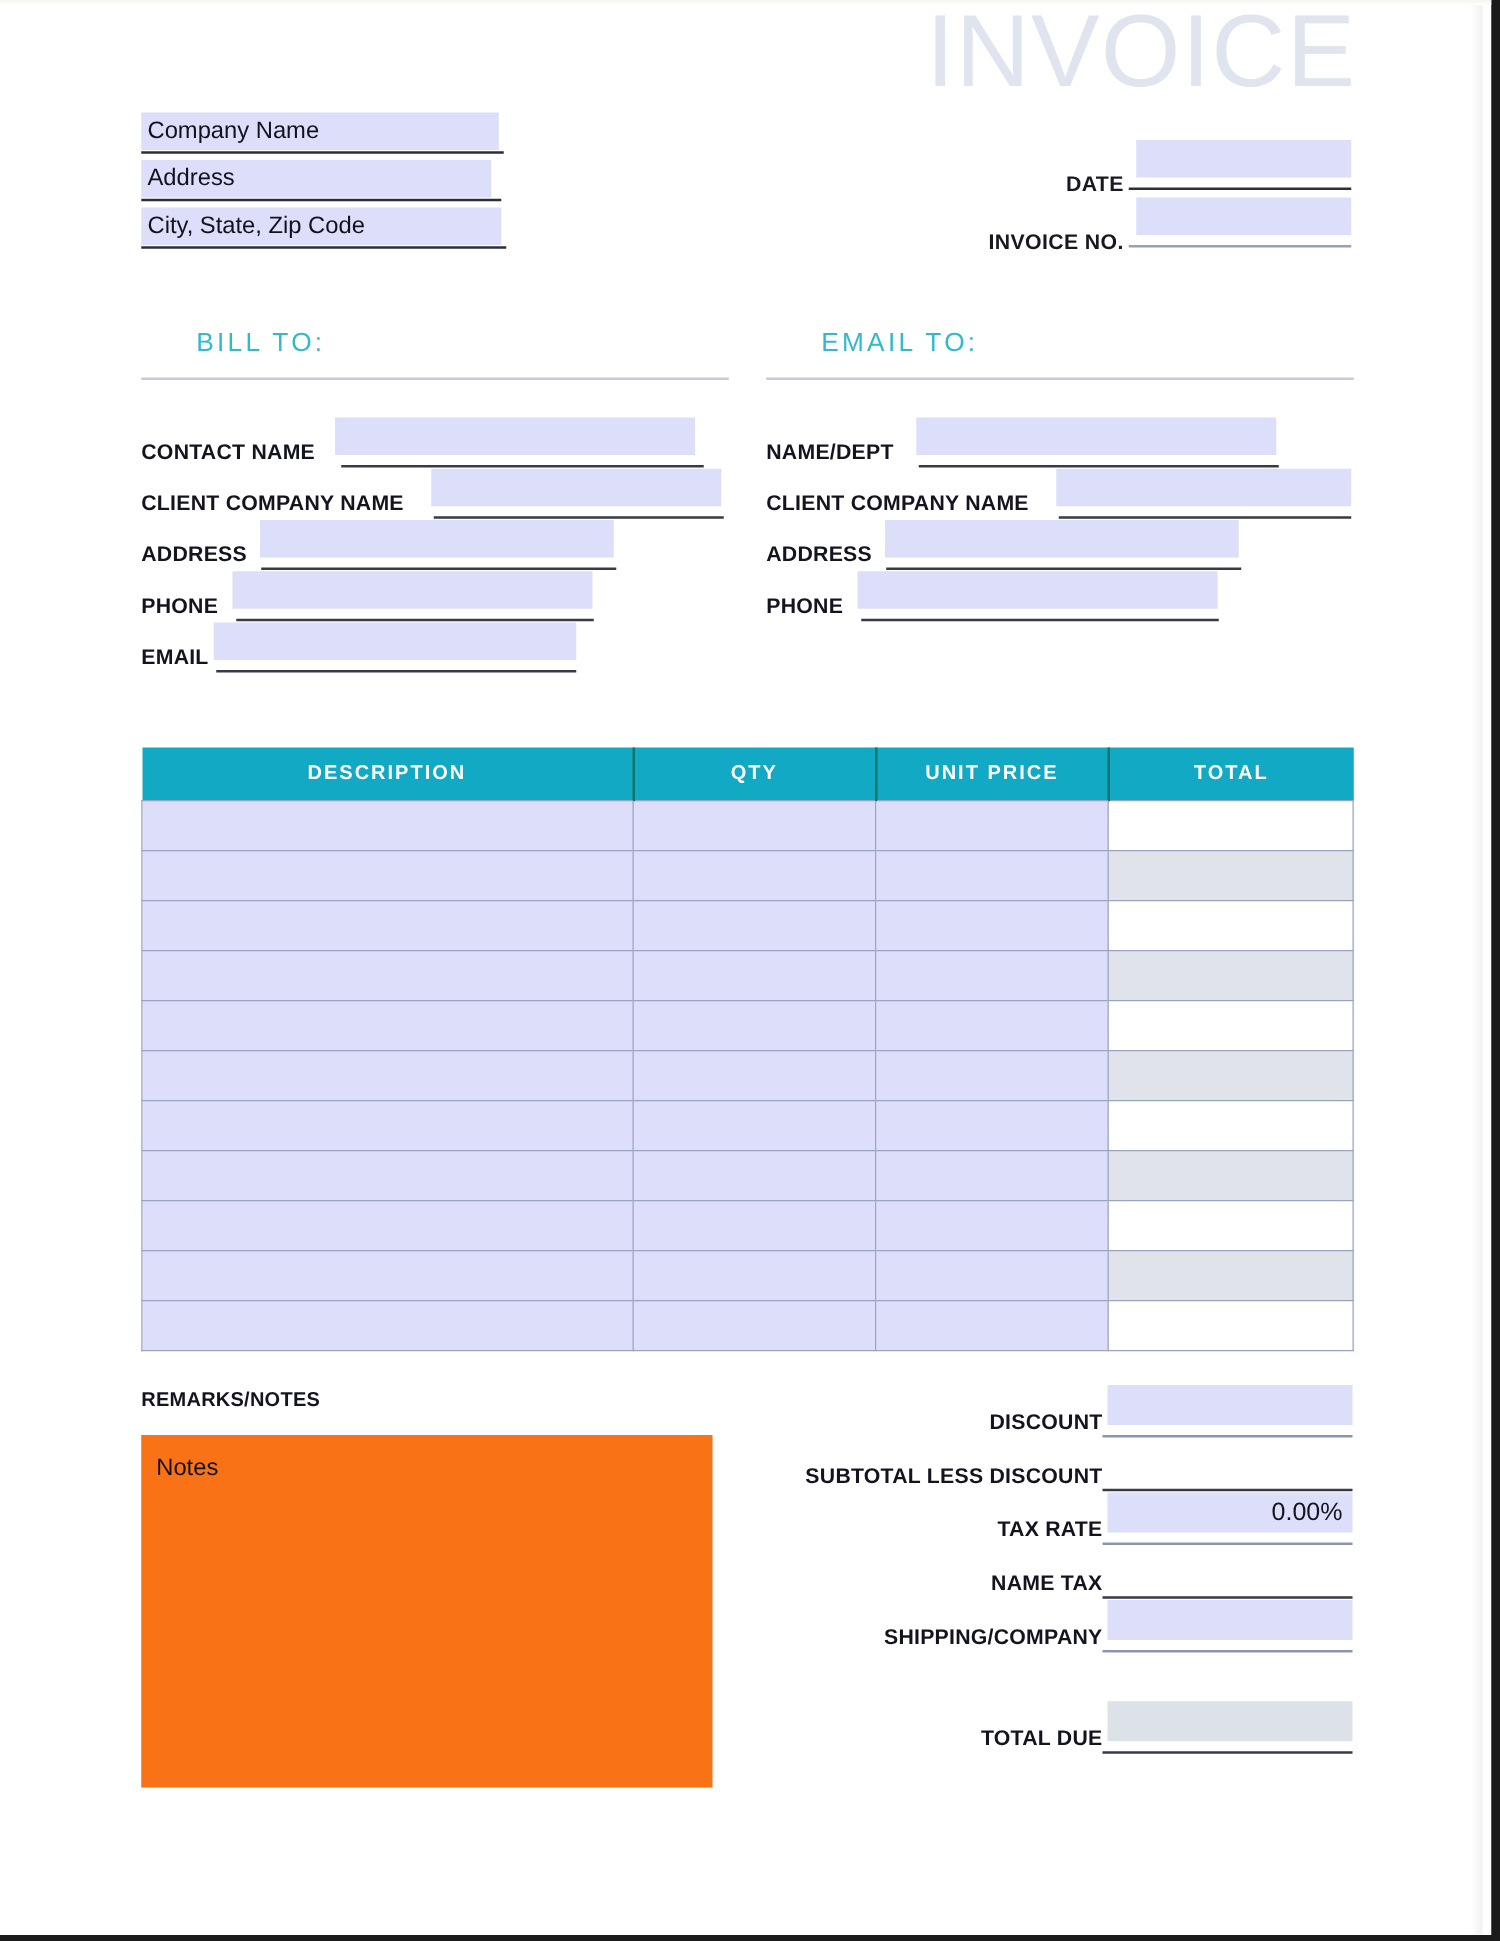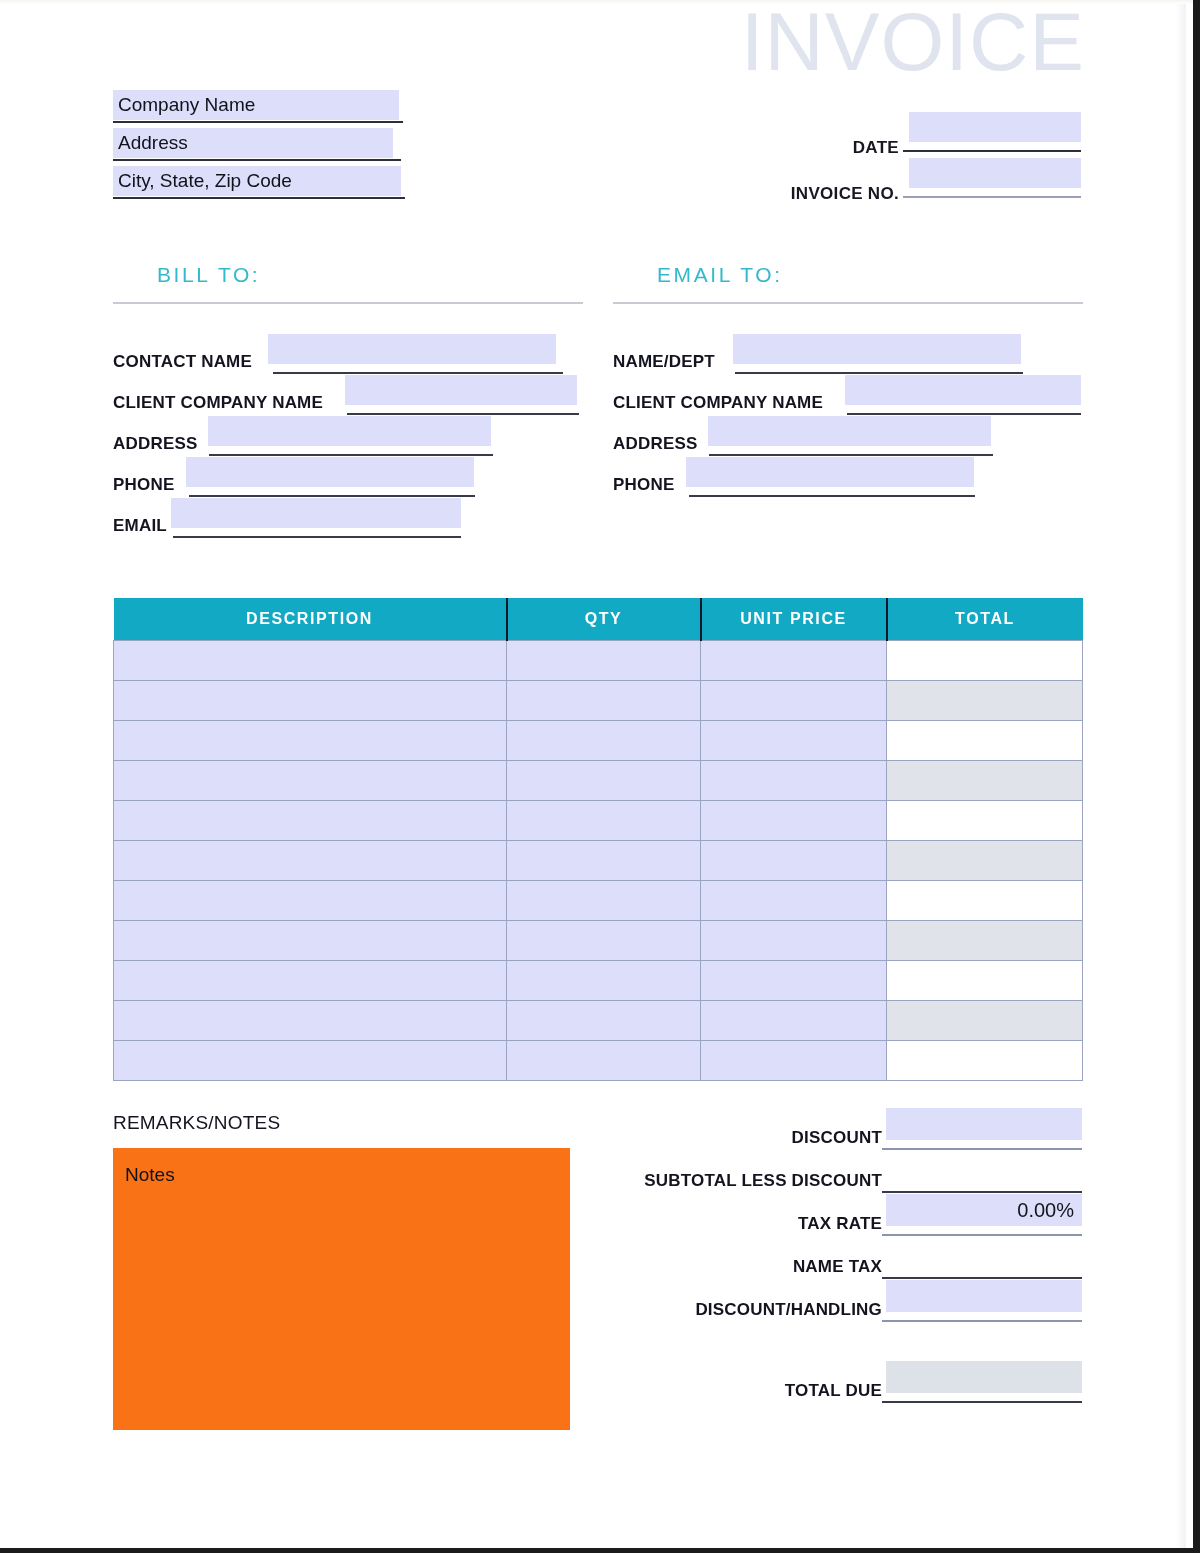--- a/index.html
+++ b/index.html
@@ -93,41 +93,41 @@
 
   
   .items{
     position:absolute;left:113px;top:598px;width:969px;
     border-collapse:collapse;table-layout:fixed;
   }
   .items th{
     background:#11a9c4;color:#ffffff;
     font-size:16px;font-weight:bold;letter-spacing:1.6px;
     height:42px;text-align:center;
-    border-right:2px solid #0f172a;
+    border-right:2px solid #0f766e;
     box-sizing:border-box;
   }
   .items th:last-child{border-right:none;}
   .items td{
     height:40px;border:1px solid #9aa3c0;box-sizing:border-box;
   }
   .items td.c-desc{background:#dcdefa;}
   .items td.c-qty{background:#dcdefa;}
   .items td.c-price{background:#dcdefa;}
   .items td.c-total{background:#ffffff;}
   .items tr.alt td.c-total{background:#e0e4ea;}
   .col-desc{width:393px;}
   .col-qty{width:194px;}
   .col-price{width:186px;}
   .col-total{width:196px;}
 
   
   .remarks-label{
     position:absolute;left:113px;top:1112px;
-    font-size:19px;font-weight:normal;color:#141420;letter-spacing:.2px;
+    font-size:16px;font-weight:bold;color:#141420;letter-spacing:.2px;
   }
   .notes-box{
     position:absolute;left:113px;top:1148px;width:457px;height:282px;
     background:#f97316;
   }
   .notes-text{
     position:absolute;left:12px;top:14px;
     font-size:19px;color:#12121c;line-height:26px;
   }
 
@@ -357,21 +357,21 @@
           <div class="tot-label">TAX RATE</div>
           <div class="tot-rule soft"></div>
           <div class="tot-val">0.00%</div>
         </div>
         <div class="tot-row">
           <div class="tot-label">NAME TAX</div>
           <div class="tot-rule"></div>
         </div>
         <div class="tot-row">
           <div class="tot-box"></div>
-          <div class="tot-label">DISCOUNT/HANDLING</div>
+          <div class="tot-label">SHIPPING/COMPANY</div>
           <div class="tot-rule soft"></div>
         </div>
         <div class="tot-spacer"></div>
         <div class="tot-row">
           <div class="tot-box grey"></div>
           <div class="tot-label">TOTAL DUE</div>
           <div class="tot-rule"></div>
         </div>
       </div>
 

